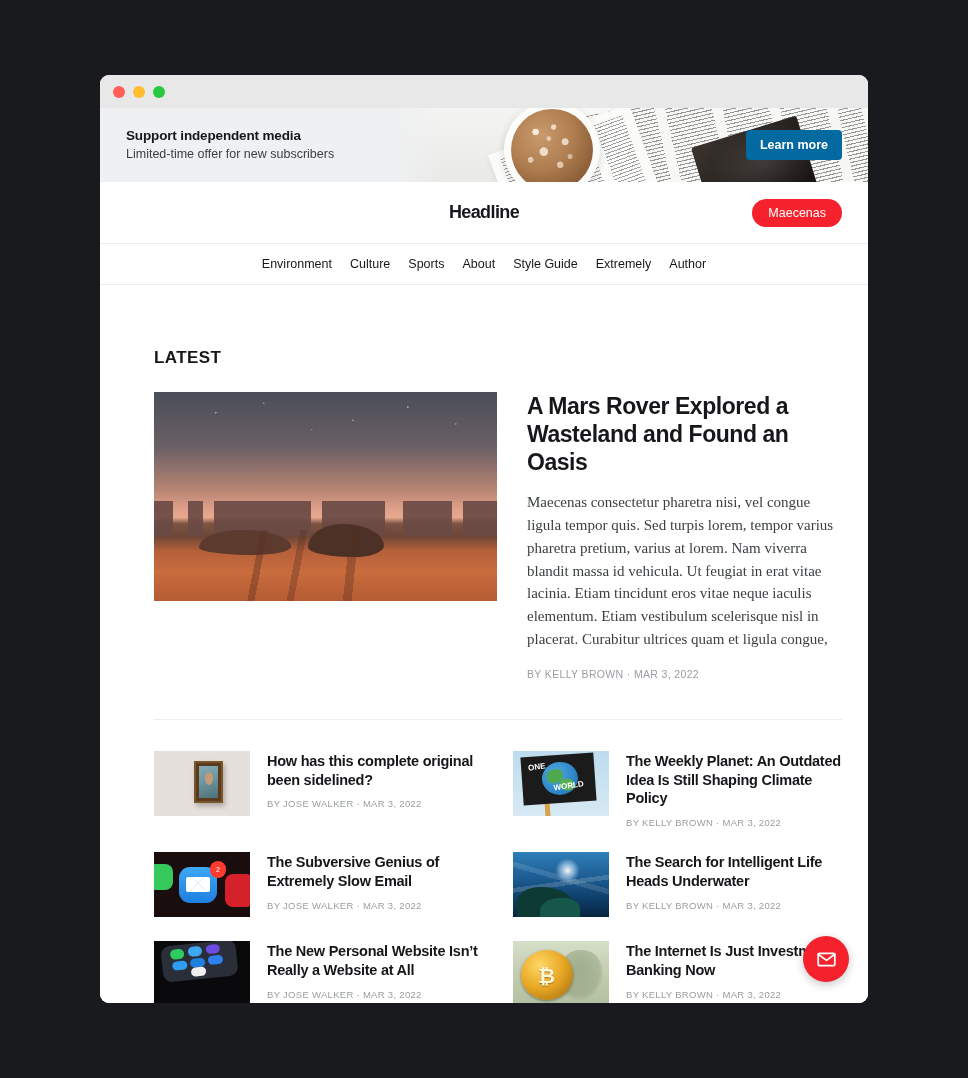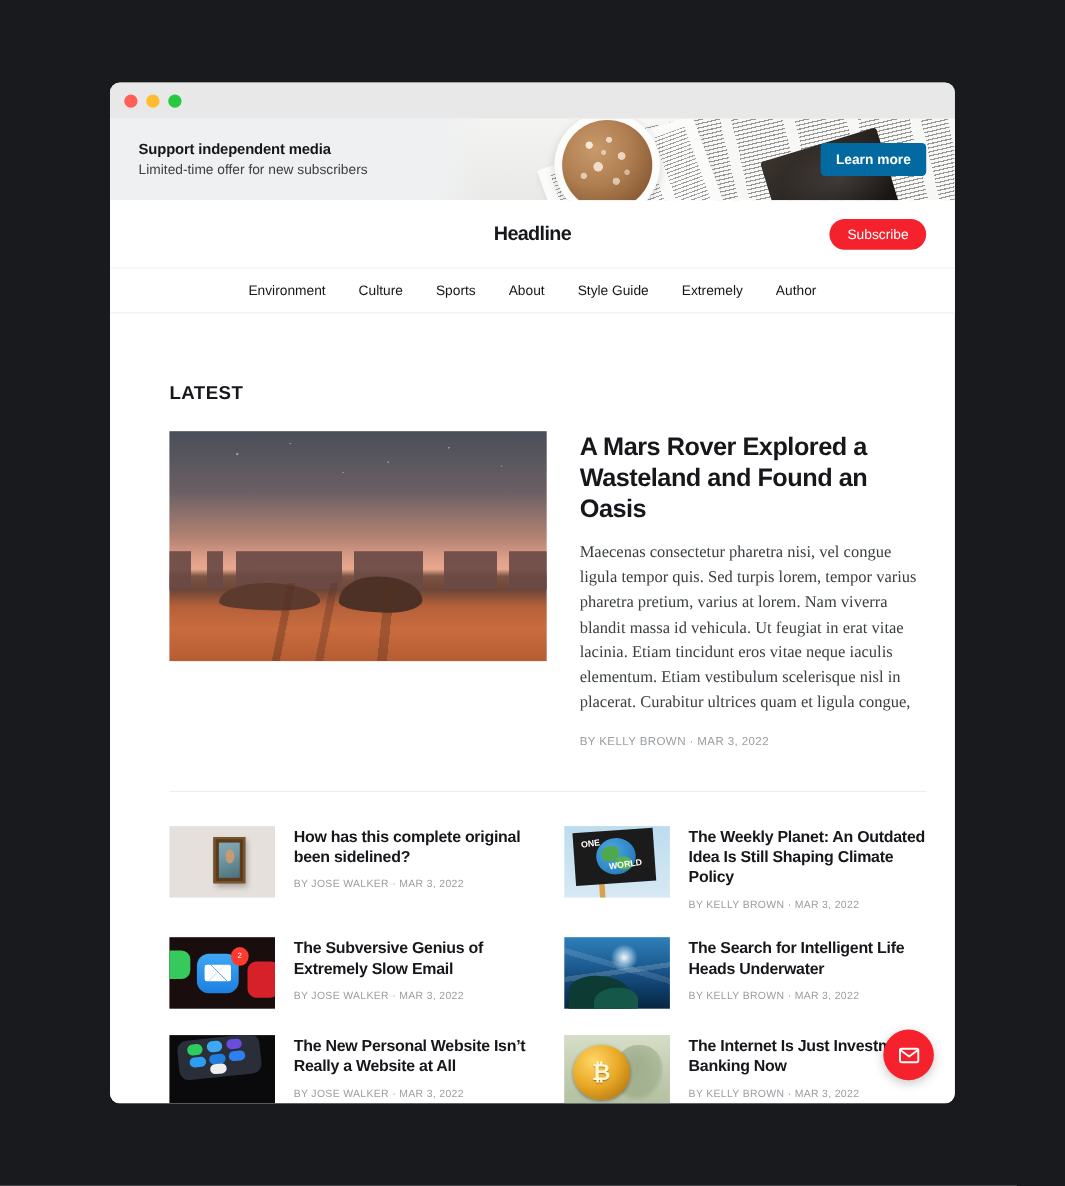--- a/index.html
+++ b/index.html
@@ -234,21 +234,21 @@
   }
 
   
   .navbar {
     height: 42px;
     border-top: 1px solid #ededee;
     border-bottom: 1px solid #ededee;
     display: flex;
     align-items: center;
     justify-content: center;
-    gap: 30px;
+    gap: 18px;
     background: #fff;
   }
   .nav-item {
     font-size: 12.5px;
     color: #15171a;
     cursor: pointer;
     white-space: nowrap;
   }
 
   
@@ -681,21 +681,21 @@
       <div class="promo-text">
         <div class="promo-title">Support independent media</div>
         <div class="promo-sub">Limited-time offer for new subscribers</div>
       </div>
       <button class="learn-more">Learn more</button>
     </div>
 
     <div class="site-header">
       <div class="brand">Headline</div>
       <div class="header-right">
-        <button class="subscribe-btn">Subscribe</button>
+        <button class="subscribe-btn">Maecenas</button>
       </div>
     </div>
 
     <div class="navbar">
       <span class="nav-item">Environment</span>
       <span class="nav-item">Culture</span>
       <span class="nav-item">Sports</span>
       <span class="nav-item">About</span>
       <span class="nav-item">Style Guide</span>
       <span class="nav-item">Extremely</span>

